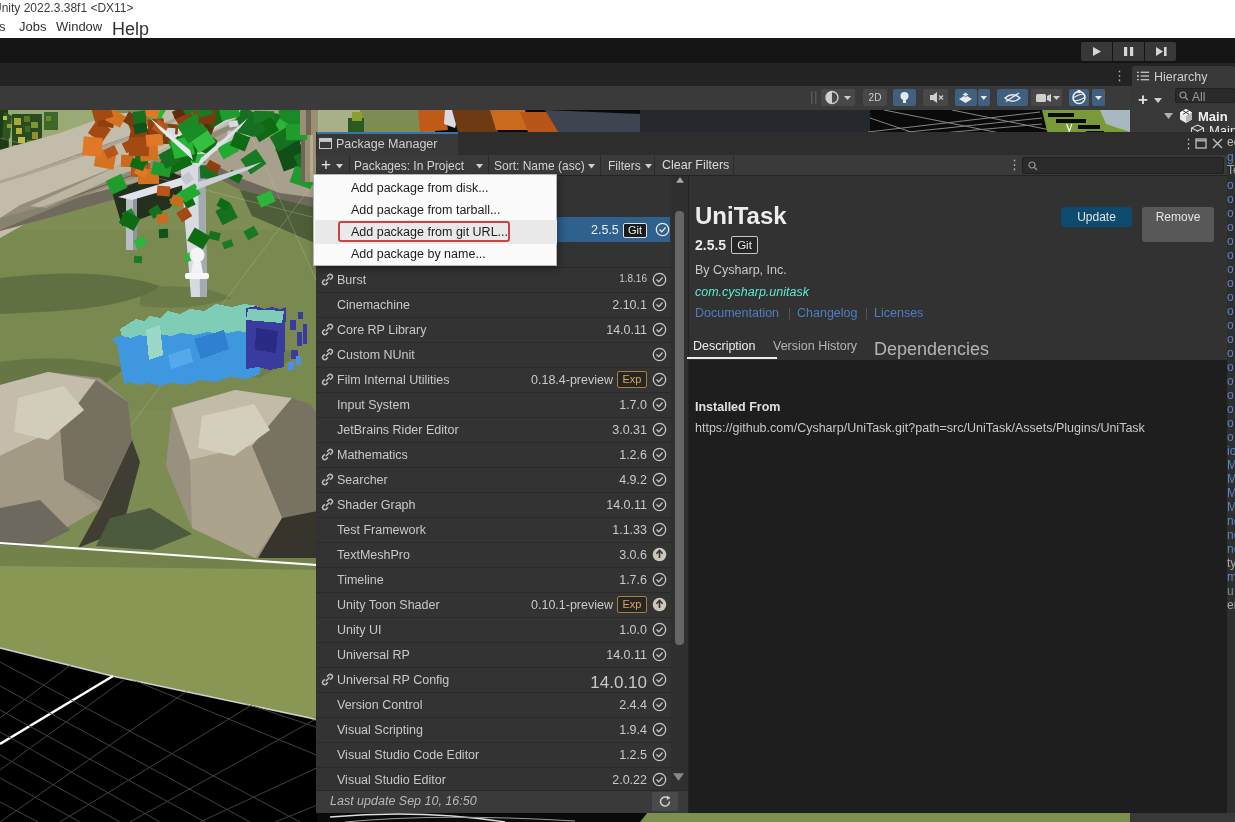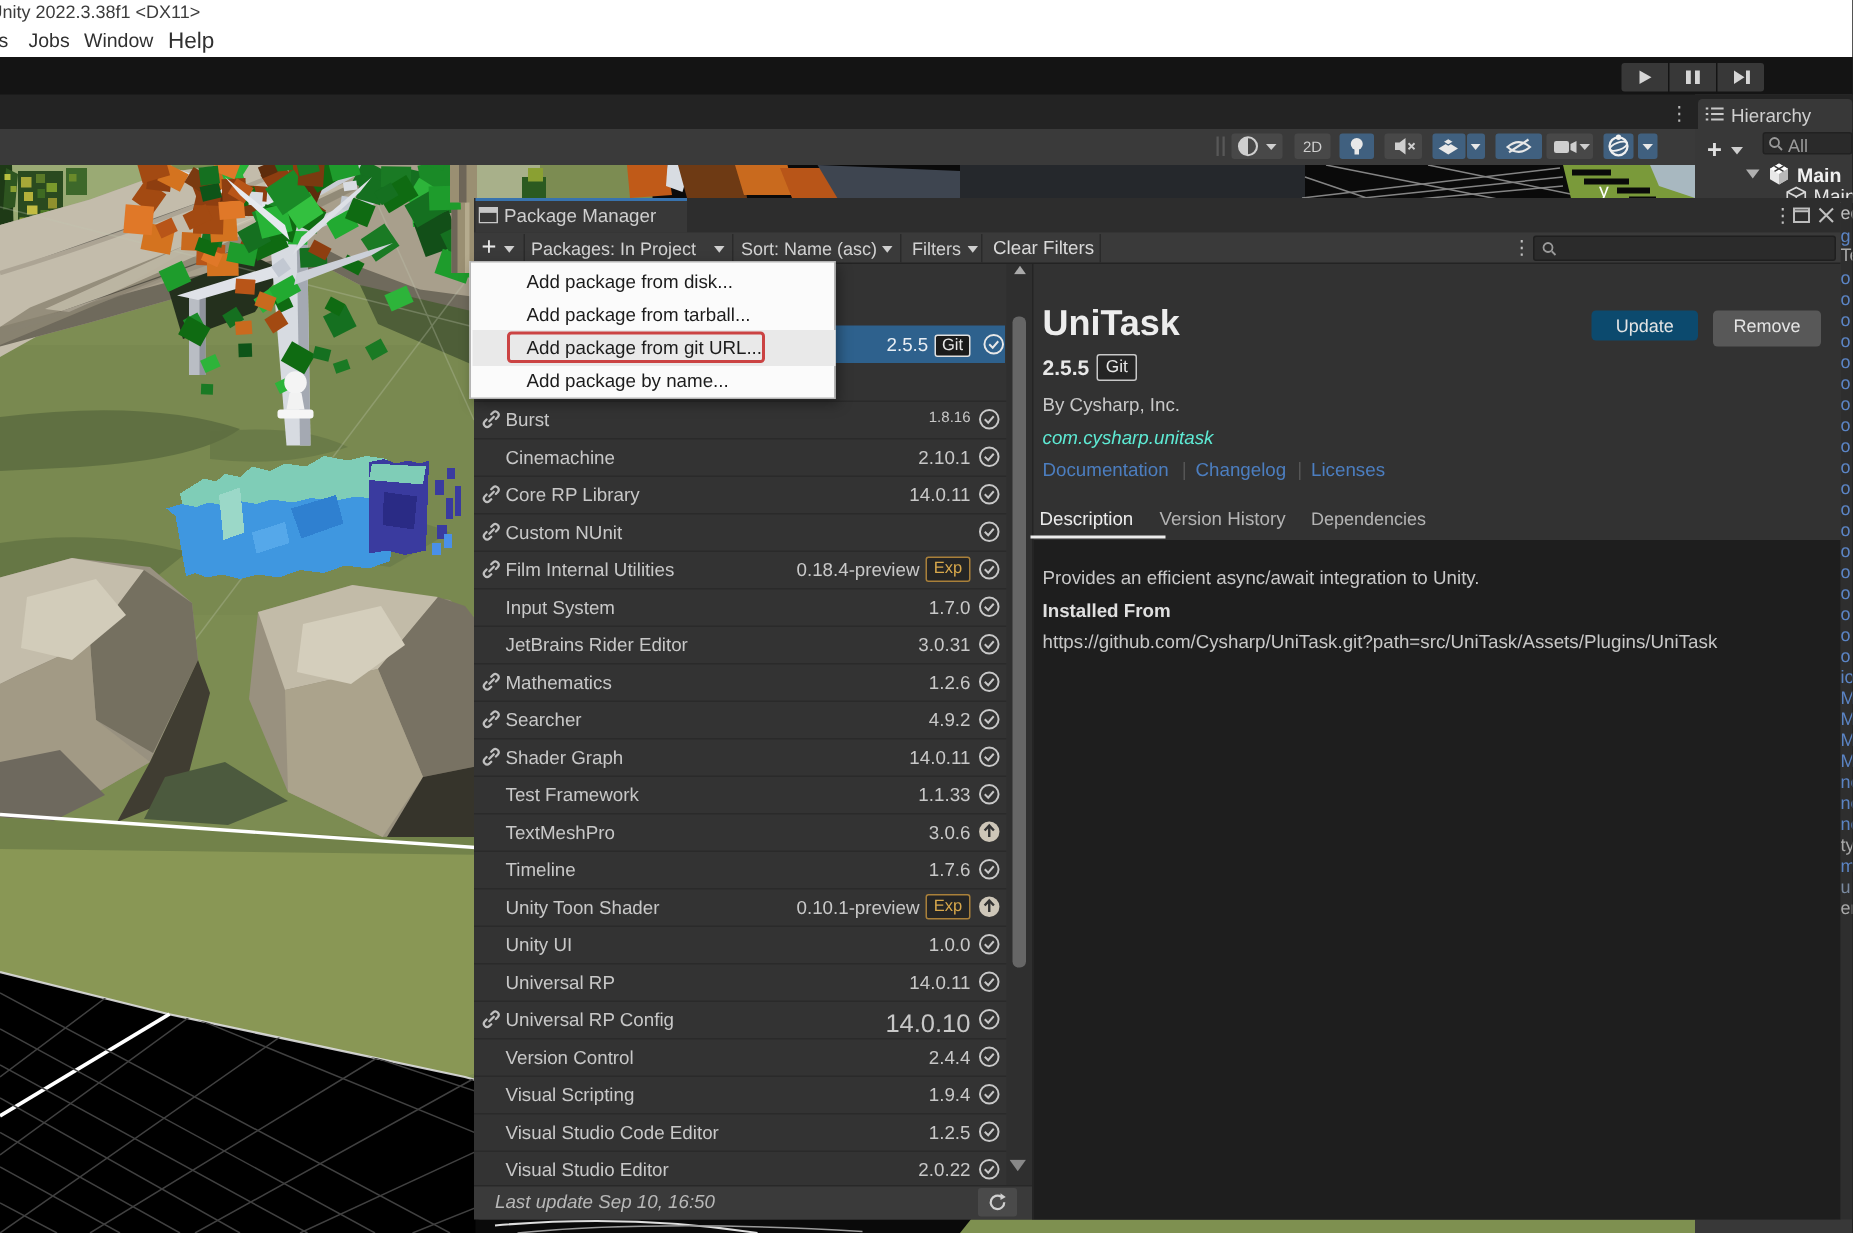--- a/index.html
+++ b/index.html
@@ -11,21 +11,21 @@
 </style>
 </head>
 <body>
 <div id="stage">
 
   <div class="abs" style="left:0;top:0;width:1235px;height:38px;background:#ffffff;"></div>
   <div class="txt" style="left:-7px;top:1px;font-size:12px;color:#3c3c3c;">Unity 2022.3.38f1  &lt;DX11&gt;</div>
   <div class="txt" style="left:-1px;top:19px;font-size:13px;color:#303030;">s</div>
   <div class="txt" style="left:19px;top:19px;font-size:13px;color:#303030;">Jobs</div>
   <div class="txt" style="left:56px;top:19px;font-size:13px;color:#303030;">Window</div>
-  <div class="txt" style="left:112px;top:19px;font-size:15px;color:#303030;">Help</div>
+  <div class="txt" style="left:112px;top:19px;font-size:18px;color:#303030;">Help</div>
 
   <div class="abs" style="left:0;top:38px;width:1235px;height:25px;background:#141414;"></div>
   <div class="abs" style="left:0;top:63px;width:1235px;height:23px;background:#232323;"></div>
   <div class="abs" style="left:0;top:86px;width:1130px;height:24px;background:#3a3a3a;"></div>
 
   <div class="abs" style="left:1081px;top:42px;width:31px;height:19px;background:#383838;border-radius:2px 0 0 2px;"></div>
   <div class="abs" style="left:1113px;top:42px;width:31px;height:19px;background:#383838;"></div>
   <div class="abs" style="left:1145px;top:42px;width:31px;height:19px;background:#383838;border-radius:0 2px 2px 0;"></div>
   <svg class="abs" style="left:1081px;top:42px;" width="96" height="19" viewBox="0 0 96 19">
     <path d="M12 5 L20 9.5 L12 14 Z" fill="#d6d6d6"></path>
@@ -727,37 +727,36 @@
     <div class="abs" style="left:336px;top:660px;width:26px;height:19px;background:#4a4a4a;border-radius:2px;"></div>
     <svg class="abs" style="left:342px;top:663px;" width="14" height="13" viewBox="0 0 14 13">
       <path d="M11.5 6.5 A4.5 4.5 0 1 1 9.5 2.8" fill="none" stroke="#d0d0d0" stroke-width="1.5"></path>
       <path d="M9 0.5 L12.5 3 L9 5 Z" fill="#d0d0d0"></path>
     </svg>
 
     <div class="abs" style="left:372px;top:44px;width:539px;height:637px;background:#323232;border-left:1px solid #242424;"></div>
     <div class="abs" style="left:373px;top:228px;width:538px;height:453px;background:#1e1e1e;"></div>
     <div class="txt" style="left:379px;top:70px;font-size:24px;font-weight:bold;color:#ededed;">UniTask</div>
     <div class="abs" style="left:745px;top:75px;width:71px;height:20px;background:#0c4a6e;border-radius:3px;color:#e4e4e4;font-size:12px;text-align:center;line-height:20px;">Update</div>
-    <div class="abs" style="left:826px;top:75px;width:72px;height:24px;background:#585858;border-radius:3px;color:#e4e4e4;font-size:12px;text-align:center;line-height:20px;">Remove</div>
+    <div class="abs" style="left:826px;top:75px;width:72px;height:35px;background:#585858;border-radius:3px;color:#e4e4e4;font-size:12px;text-align:center;line-height:20px;">Remove</div>
     <div class="txt" style="left:379px;top:105px;font-size:14px;font-weight:bold;color:#e8e8e8;">2.5.5</div>
     <div class="abs" style="left:415px;top:104px;width:27px;height:18px;background:#252525;border:1px solid #c8c8c8;border-radius:2px;color:#e8e8e8;font-size:11.5px;text-align:center;line-height:16px;">Git</div>
     <div class="txt" style="left:379px;top:131px;font-size:12.5px;color:#c8c8c8;">By Cysharp, Inc.</div>
     <div class="txt" style="left:379px;top:153px;font-size:12.5px;color:#5eead4;font-style:italic;">com.cysharp.unitask</div>
     <div class="txt" style="left:379px;top:174px;font-size:12.5px;color:#4c7ec0;">Documentation</div>
     <div class="abs" style="left:473px;top:176px;width:1px;height:12px;background:#555;"></div>
     <div class="txt" style="left:481px;top:174px;font-size:12.5px;color:#4c7ec0;">Changelog</div>
     <div class="abs" style="left:550px;top:176px;width:1px;height:12px;background:#555;"></div>
     <div class="txt" style="left:558px;top:174px;font-size:12.5px;color:#4c7ec0;">Licenses</div>
 
     <div class="txt" style="left:377px;top:207px;font-size:12.5px;color:#ececec;">Description</div>
     <div class="abs" style="left:371px;top:225px;width:90px;height:2px;background:#ececec;"></div>
     <div class="txt" style="left:457px;top:207px;font-size:12.5px;color:#b4b4b4;">Version History</div>
-    <div class="txt" style="left:558px;top:207px;font-size:12px;color:#b4b4b4;">Dependencies</div>
-
-    <div class="txt" style="left:379px;top:246px;font-size:12.5px;color:#c8c8c8;">Provides an efficient async/await integration to Unity.</div>
+    <div class="txt" style="left:558px;top:207px;font-size:18px;color:#b4b4b4;">Dependencies</div>
+
     <div class="txt" style="left:379px;top:268px;font-size:12.5px;font-weight:bold;color:#e0e0e0;">Installed From</div>
     <div class="txt" style="left:379px;top:289px;font-size:12.5px;color:#c8c8c8;">https://github.com/Cysharp/UniTask.git?path=src/UniTask/Assets/Plugins/UniTask</div>
   </div>
 
   <div class="abs" style="left:313px;top:174px;width:244px;height:92px;background:#fbfbfb;border:1px solid #b5b5b5;box-shadow:2px 3px 8px rgba(0,0,0,0.35);">
     <div class="txt" style="left:37px;top:6px;font-size:12.5px;color:#1c1c1c;">Add package from disk...</div>
     <div class="txt" style="left:37px;top:28px;font-size:12.5px;color:#1c1c1c;">Add package from tarball...</div>
     <div class="txt" style="left:37px;top:50px;font-size:12.5px;color:#1c1c1c;">Add package from git URL...</div>
     <div class="txt" style="left:37px;top:72px;font-size:12.5px;color:#1c1c1c;">Add package by name...</div>
     <div class="abs" style="left:1px;top:45px;width:242px;height:24px;background:#e9e9e9;"></div>

